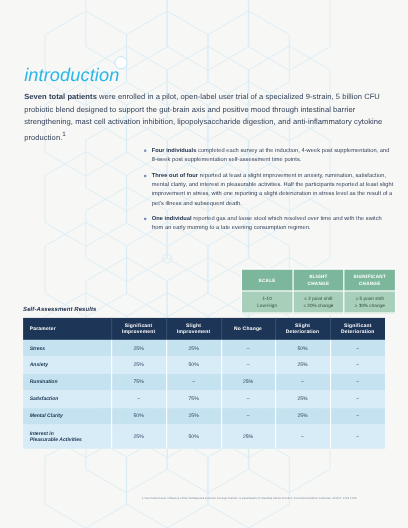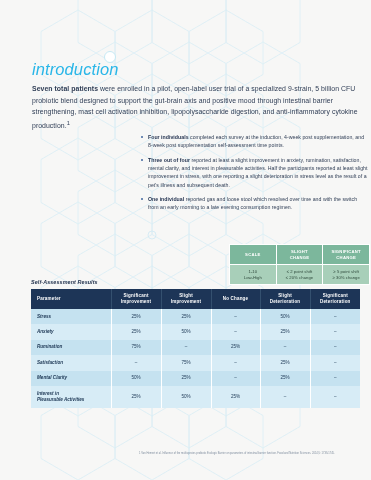--- a/index.html
+++ b/index.html
@@ -25,21 +25,20 @@
     z-index: 0;
   }
 
   
   .page {
     position: relative;
     z-index: 1;
     width: 302px;
     height: 480px;
     padding: 16px;
-    margin-left: 10px;
   }
 
   .intro-title {
     position: absolute;
     left: 22px;
     top: 60px;
     font-size: 16.5px;
     font-style: italic;
     color: #29b6e8;
     letter-spacing: 0.1px;

